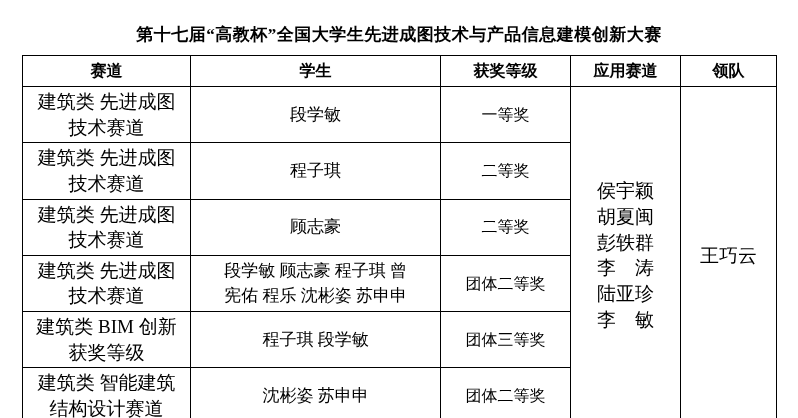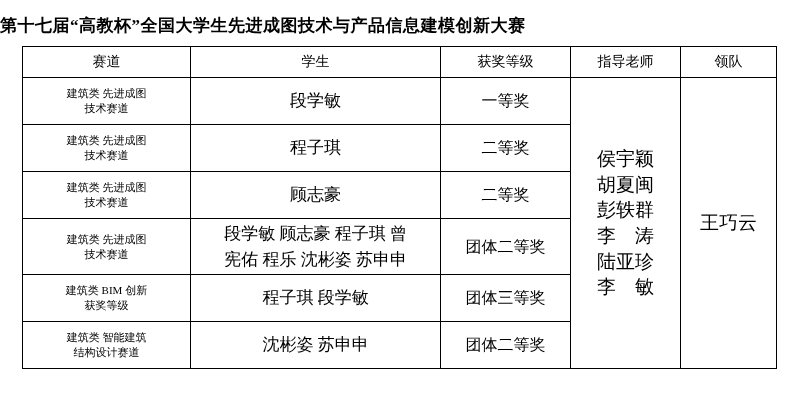--- a/index.html
+++ b/index.html
@@ -14,24 +14,25 @@
     color: #000000;
     overflow: hidden;
   }
   .page {
     position: relative;
     width: 798px;
     height: 418px;
     box-sizing: border-box;
   }
   .doc-title {
+    text-align: center;
     font-size: 17px;
     font-weight: bold;
     letter-spacing: 0.5px;
-    padding-top: 14px;
+    padding-top: 23px;
     padding-bottom: 9px;
     white-space: nowrap;
   }
   .table-wrap {
     padding: 0 22px;
     box-sizing: border-box;
   }
   table.award-table {
     border-collapse: collapse;
     width: 754px;
@@ -41,25 +42,25 @@
   table.award-table th,
   table.award-table td {
     border: 1px solid #000000;
     text-align: center;
     vertical-align: middle;
     padding: 2px 3px;
     line-height: 1.35;
   }
   table.award-table thead th {
     height: 26px;
-    font-weight: normal;
-    font-size: 14px;
+    font-weight: bold;
+    font-size: 16px;
   }
   td.track {
-    font-size: 11px;
+    font-size: 19px;
     text-align: left;
     padding-left: 8px;
     line-height: 1.45;
   }
   td.student {
     font-size: 17px;
   }
   td.student .two-line {
     display: block;
     line-height: 1.5;
@@ -97,21 +98,21 @@
         <col style="width:250px">
         <col style="width:130px">
         <col style="width:110px">
         <col style="width:96px">
       </colgroup>
       <thead>
         <tr>
           <th>赛道</th>
           <th>学生</th>
           <th>获奖等级</th>
-          <th>指导老师</th>
+          <th>应用赛道</th>
           <th>领队</th>
         </tr>
       </thead>
       <tbody>
 
         <tr class="row-tall">
           <td class="track">
             <span>建筑类  先进成图</span><br>
             <span>技术赛道</span>
           </td>

